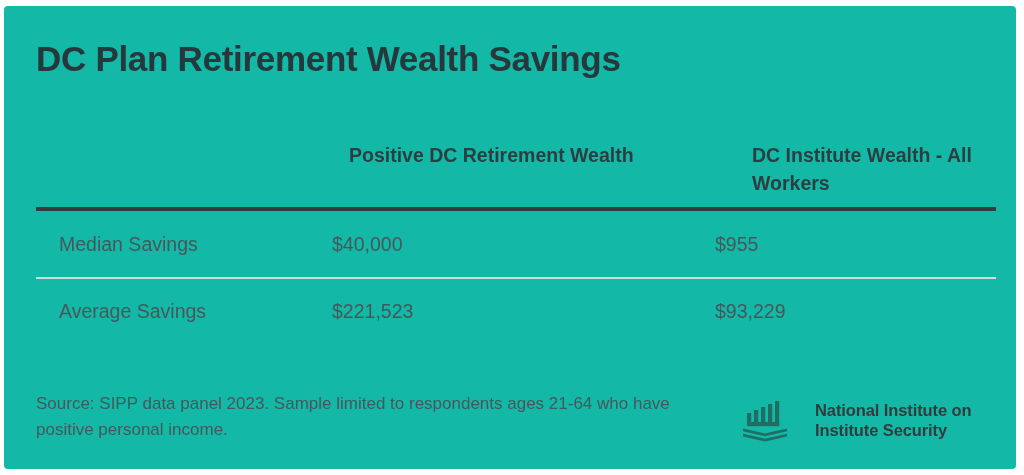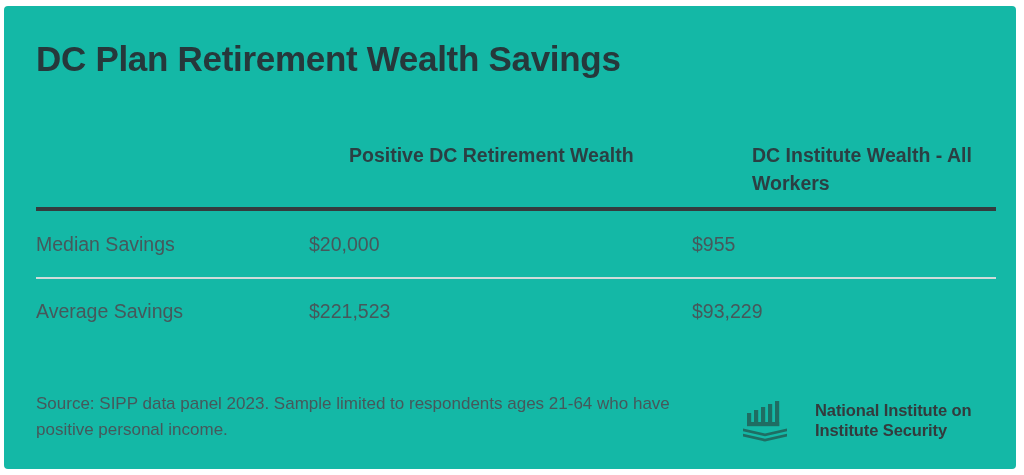--- a/index.html
+++ b/index.html
@@ -42,21 +42,21 @@
     left: 32px;
     top: 136px;
     width: 954px;
   }
 
   .row {
     display: flex;
     align-items: flex-start;
   }
 
-  .col-label { width: 273px; flex: none; }
+  .col-label { width: 273px; flex: none; margin-left: 23px; }
   .col-1     { width: 383px; flex: none; }
   .col-2     { width: 298px; flex: none; }
 
   .header-row {
     padding-bottom: 10px;
   }
   .header-cell {
     font-size: 19.5px;
     font-weight: bold;
     color: #2b3f43;
@@ -137,21 +137,21 @@
     <div class="row header-row">
       <div class="header-cell col-label"></div>
       <div class="header-cell col-1">Positive DC Retirement Wealth</div>
       <div class="header-cell col-2">DC Institute Wealth - All Workers</div>
     </div>
 
     <div class="rule-thick"></div>
 
     <div class="row data-row">
       <div class="data-cell col-label">Median Savings</div>
-      <div class="data-cell col-1">$20,000</div>
+      <div class="data-cell col-1">$40,000</div>
       <div class="data-cell col-2">$955</div>
     </div>
 
     <div class="rule-thin"></div>
 
     <div class="row data-row">
       <div class="data-cell col-label">Average Savings</div>
       <div class="data-cell col-1">$221,523</div>
       <div class="data-cell col-2">$93,229</div>
     </div>

